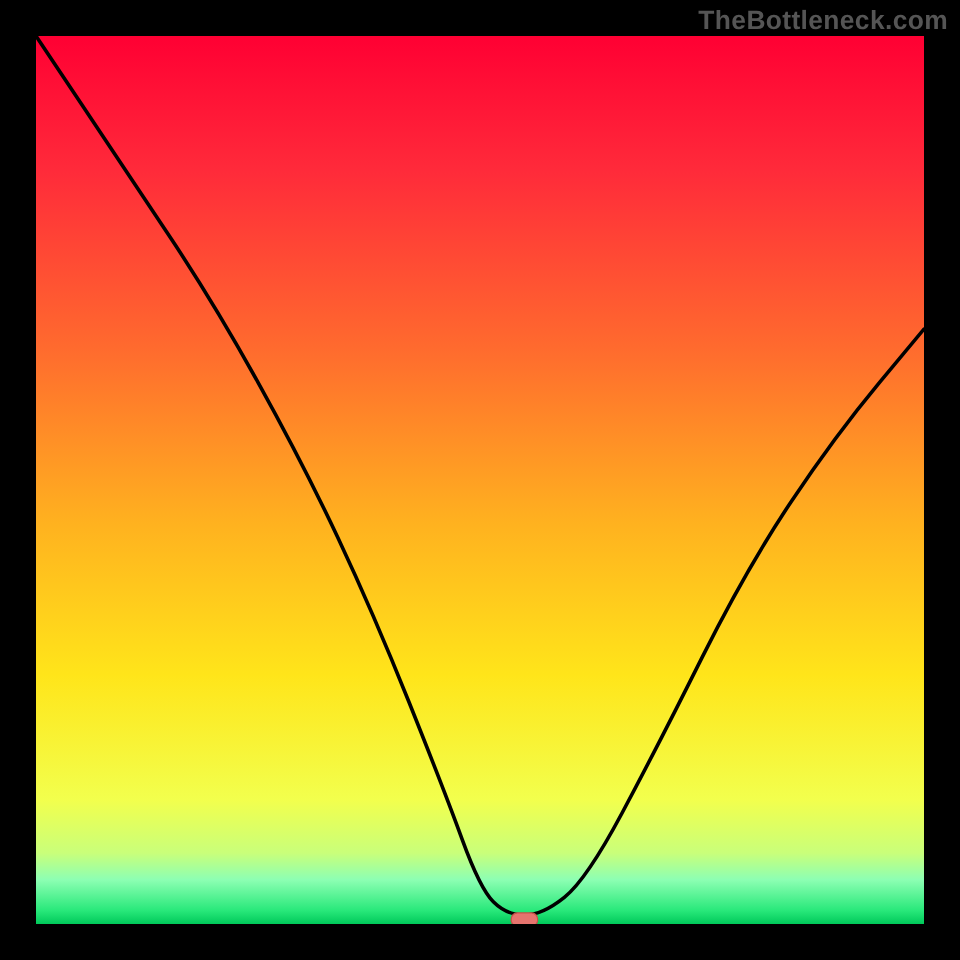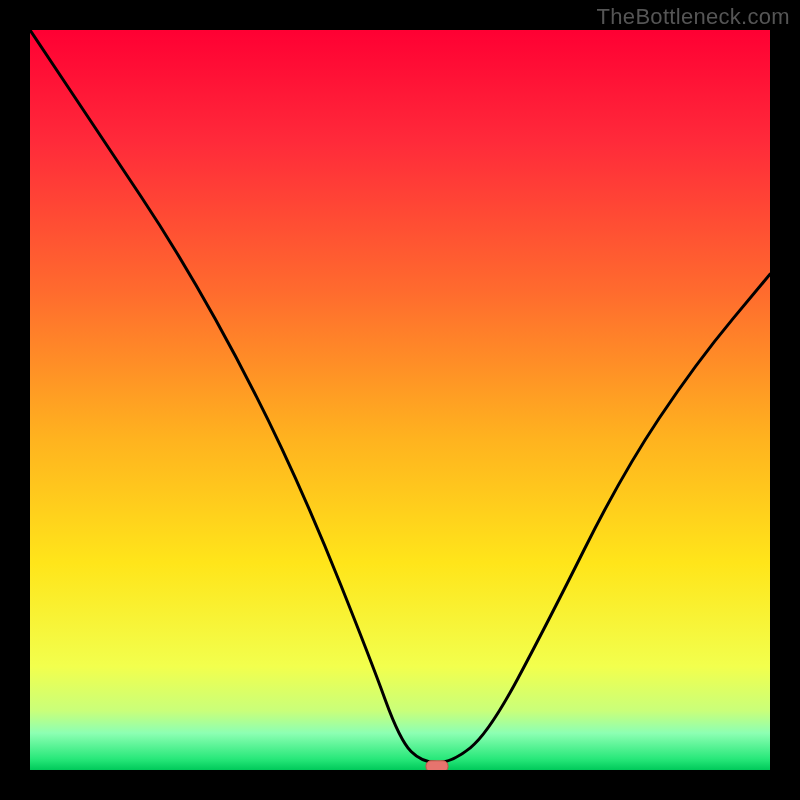--- a/index.html
+++ b/index.html
@@ -16,21 +16,21 @@
     width: 800px;
     height: 800px;
     background: #000;
   }
   .watermark {
     position: absolute;
     top: 4px;
     right: 10px;
     color: #555;
     font-size: 22px;
-    font-weight: 400;
+    font-weight: 700;
     letter-spacing: 0.3px;
     z-index: 10;
   }
   .plot-area {
     position: absolute;
     left: 30px;
     top: 30px;
     width: 740px;
     height: 740px;
     overflow: hidden;

